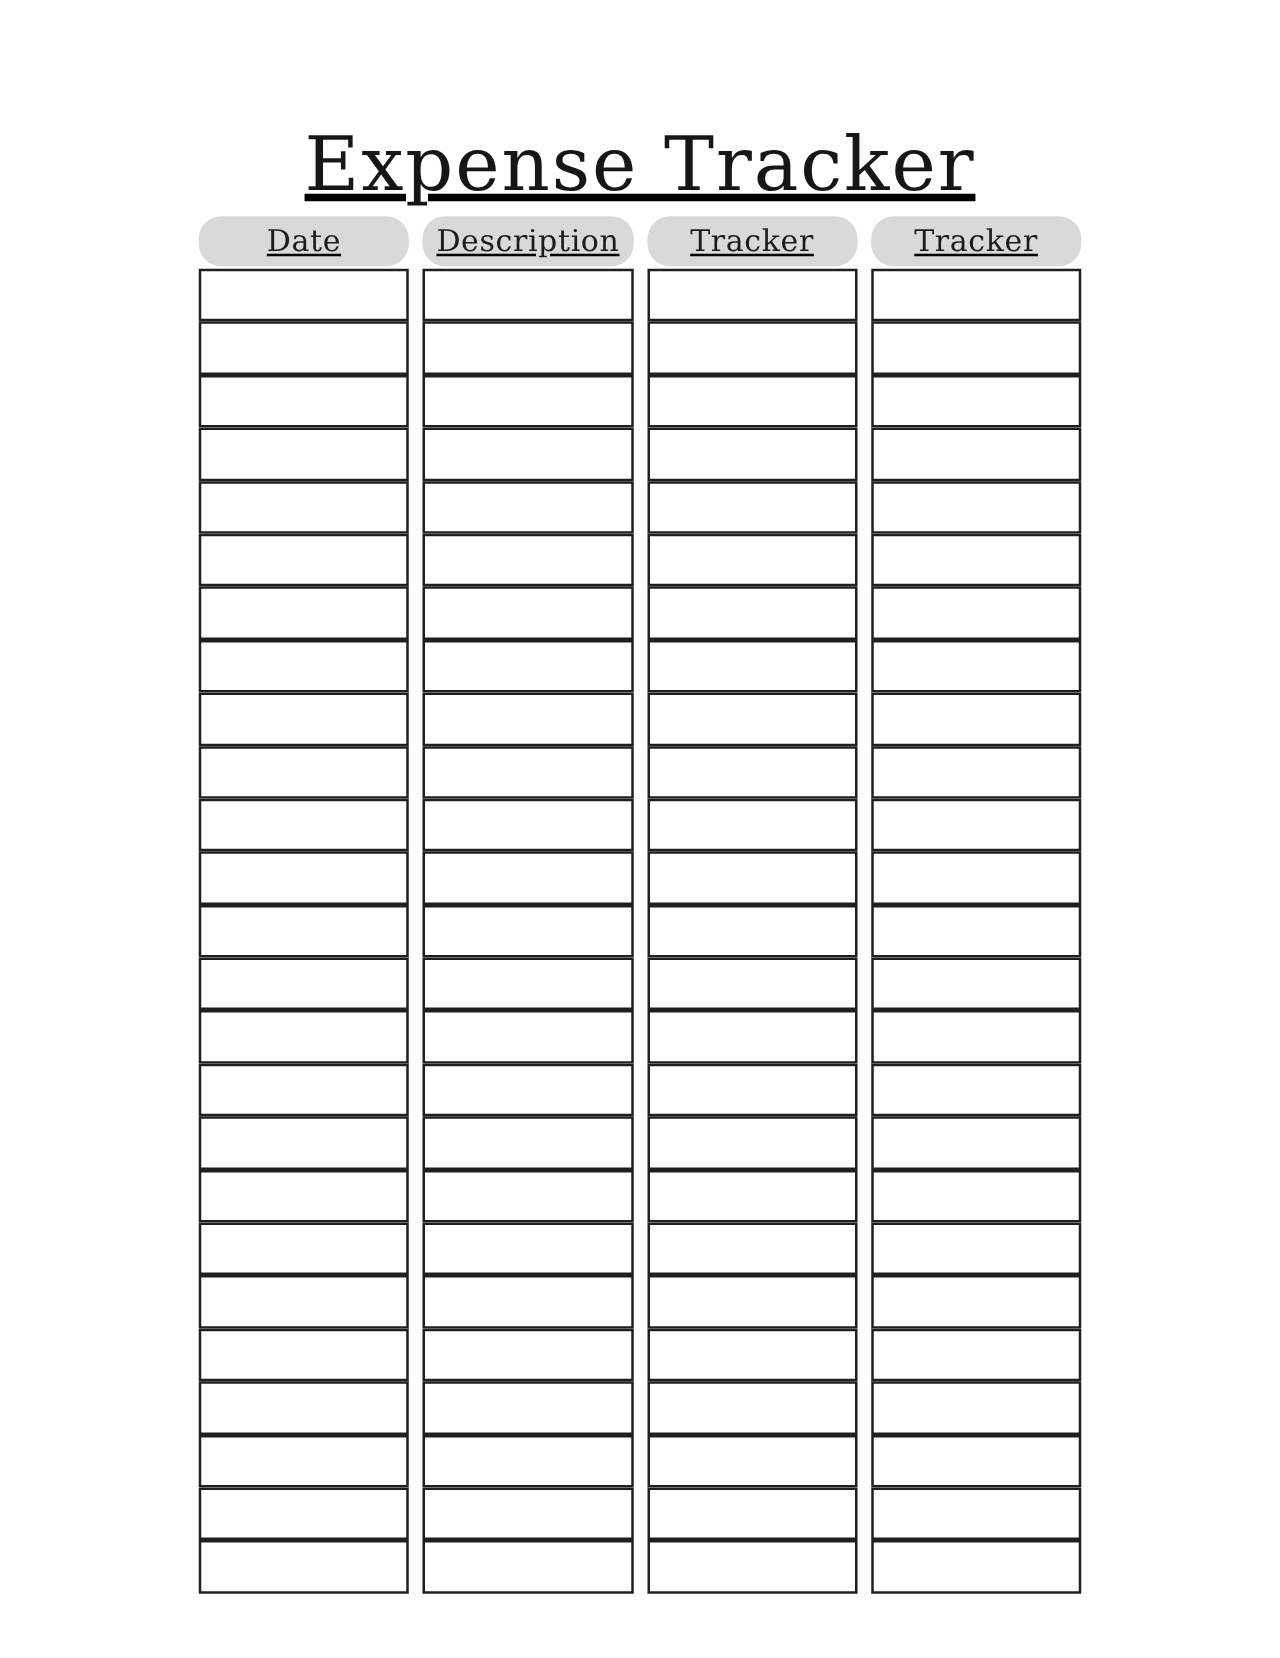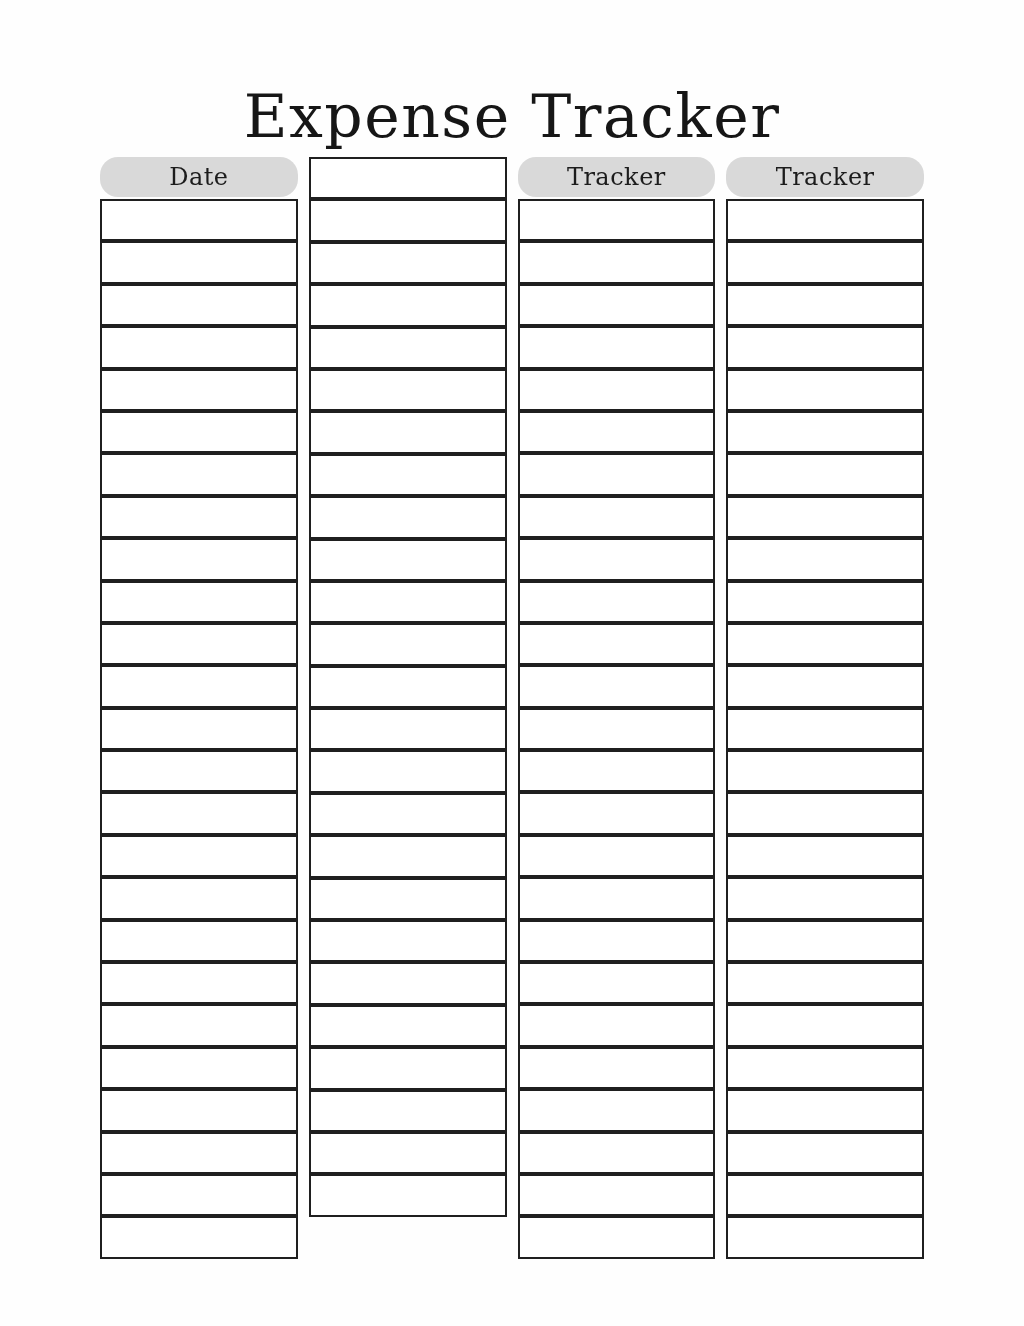--- a/index.html
+++ b/index.html
@@ -7,22 +7,23 @@
     padding: 0;
   }
   body {
     width: 1024px;
     height: 1326px;
     background: var(--page-bg, #fefefe);
     font-family: "DejaVu Serif", "Liberation Serif", serif;
     overflow: hidden;
   }
   .page {
-    width: 824px;
-    margin: 0 auto;
+    width: 706px;
+    margin: 16px auto;
+    text-decoration: underline;
   }
   .title-wrap {
     box-sizing: border-box;
     height: 157px;
     display: flex;
     align-items: flex-end;
     justify-content: center;
     padding-bottom: 11px;
   }
   .title {
@@ -99,20 +100,21 @@
         <div class="cell"></div>
         <div class="cell"></div>
         <div class="cell"></div>
         <div class="cell"></div>
         <div class="cell"></div>
         <div class="cell"></div>
         <div class="cell"></div>
         <div class="cell"></div>
       </div>
       <div class="col">
+        <div class="col-header">Description</div>
         <div class="cell"></div>
         <div class="cell"></div>
         <div class="cell"></div>
         <div class="cell"></div>
         <div class="cell"></div>
         <div class="cell"></div>
         <div class="cell"></div>
         <div class="cell"></div>
         <div class="cell"></div>
         <div class="cell"></div>

